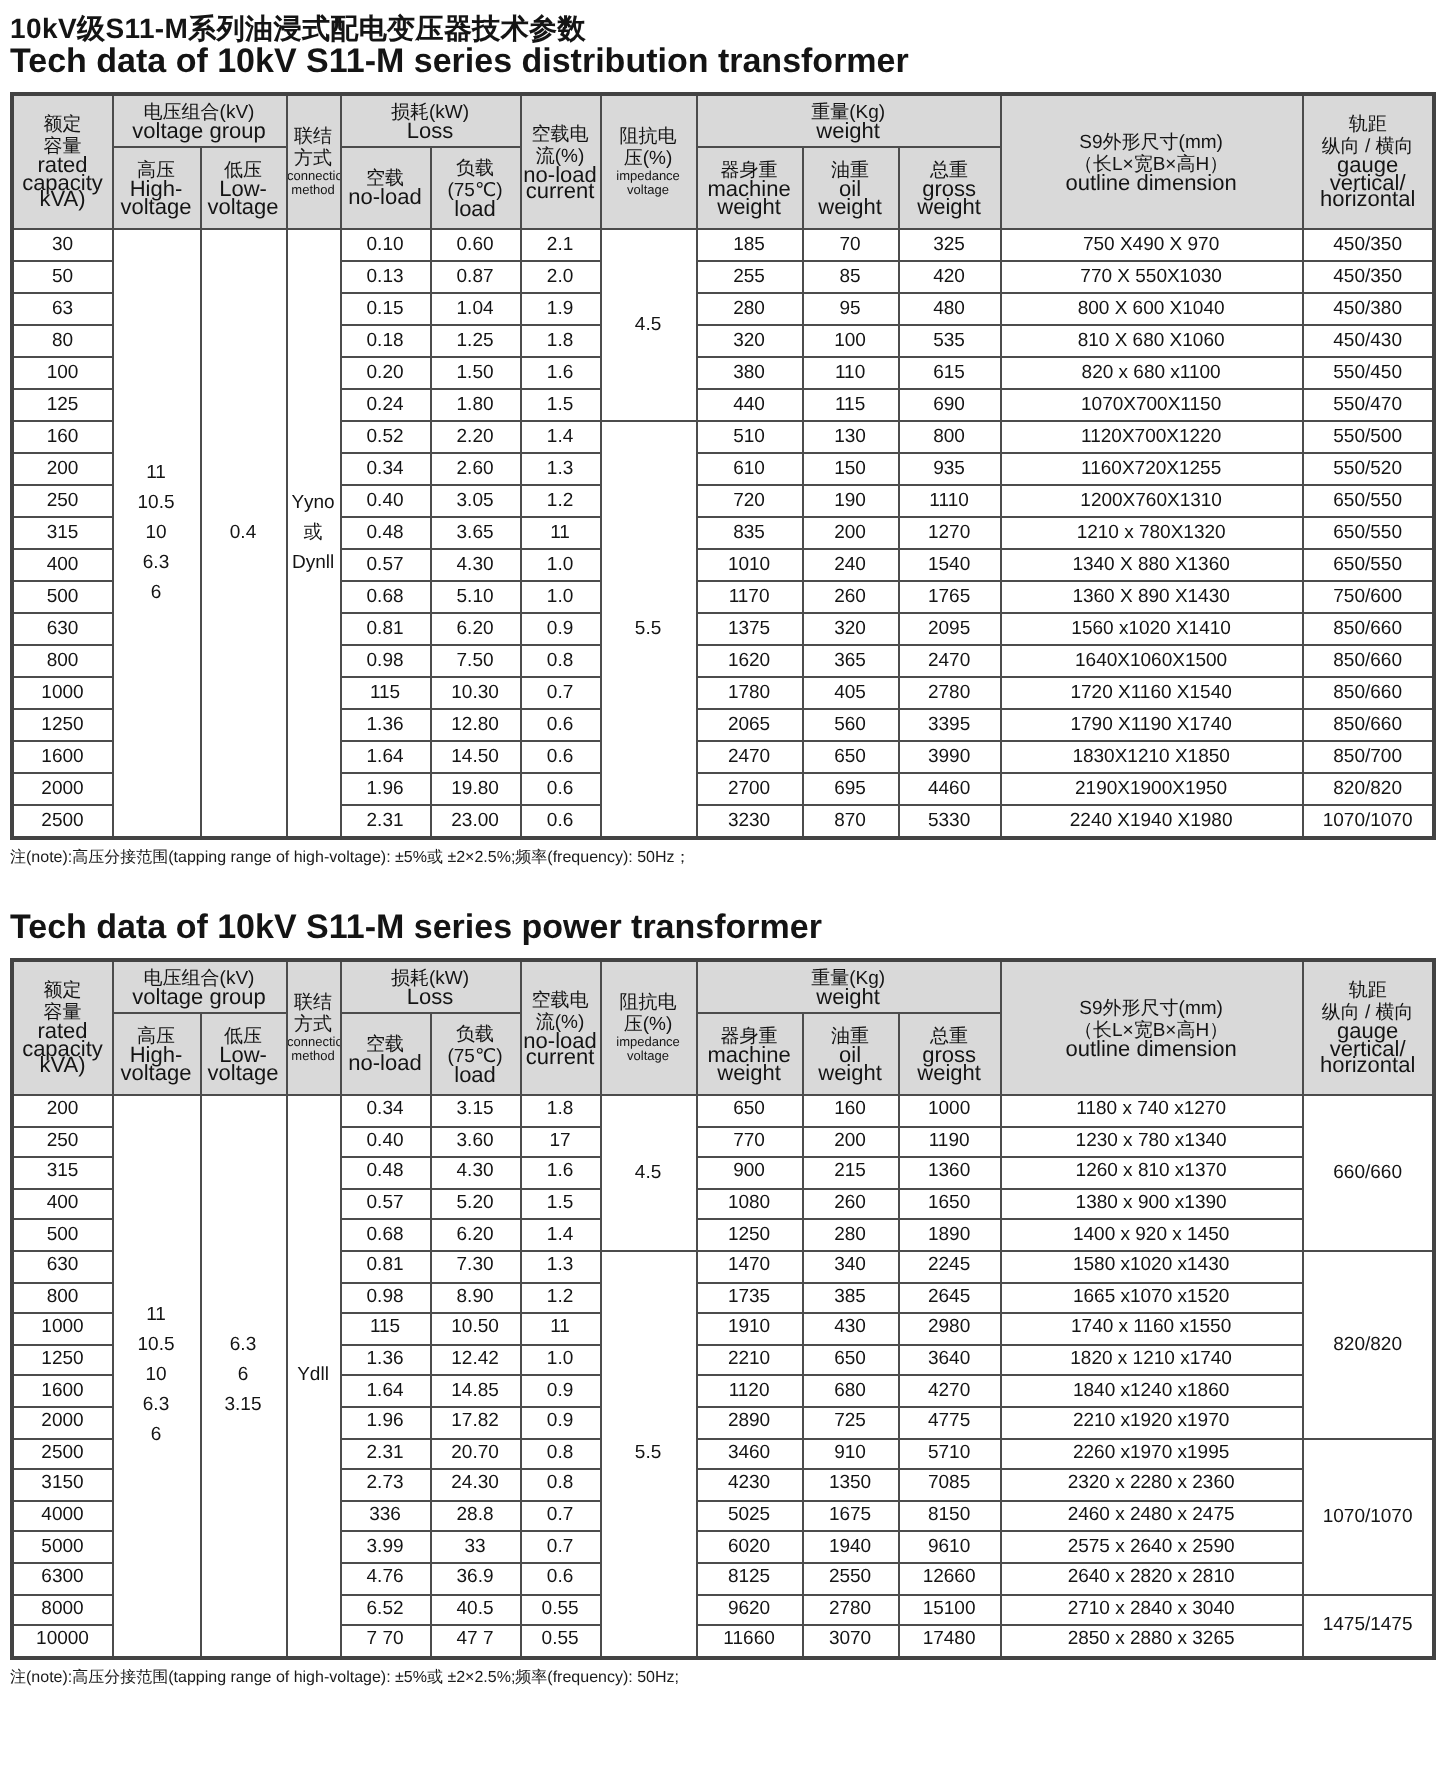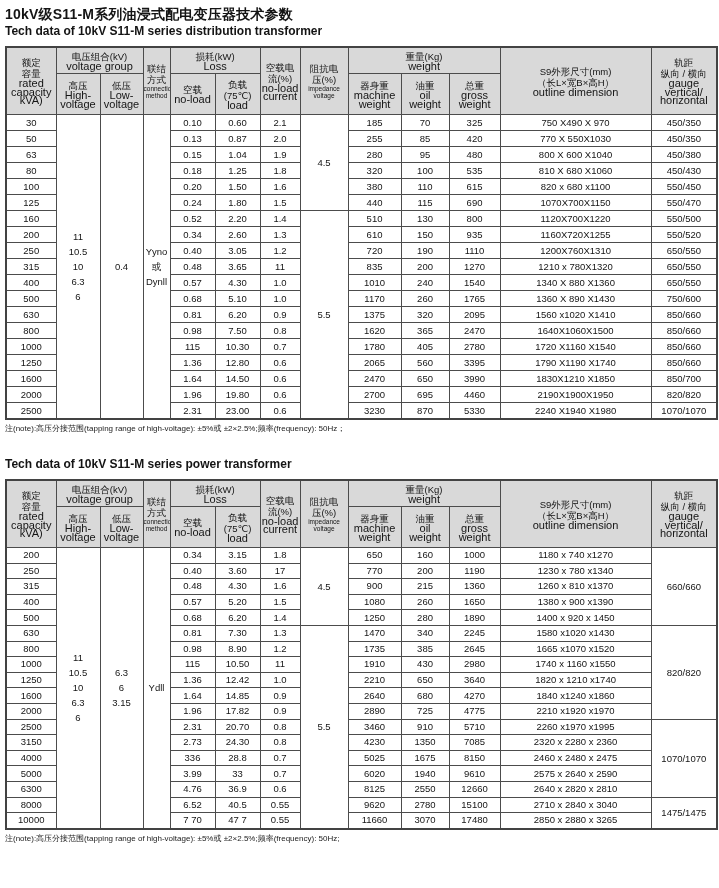--- a/index.html
+++ b/index.html
@@ -1,20 +1,20 @@
 <!DOCTYPE html>
 <html><head>
 <meta charset="utf-8">
 <style>
   html,body{margin:0;padding:0;background:#ffffff;}
   body{width:719px;height:888px;overflow:hidden;color:#141414;
        font-family:"Liberation Sans","DejaVu Sans",sans-serif;}
   .wrap{padding:7px 4px 0 5px;}
   .title-zh{font-size:14px;font-weight:bold;margin:0;line-height:15px;letter-spacing:.2px;}
-  .title-en{font-size:12px;font-weight:bold;margin:1px 0 0 0;line-height:16px;}
+  .title-en{font-size:17px;font-weight:bold;margin:1px 0 0 0;line-height:16px;}
   table.tech{border-collapse:collapse;table-layout:fixed;width:711px;margin-top:7px;
              border:2px solid #434343;padding-left:20px;}
   table.tech th,table.tech td{border:1px solid #4c4c4c;padding:0;text-align:center;
              vertical-align:middle;overflow:hidden;}
   table.tech thead th{background:#d9d9d9;font-weight:normal;}
   thead tr.tier1 th{height:25px;}
   thead tr.tier2 th{height:40px;}
   .zh{font-size:9.5px;line-height:11px;}
   .en{font-size:11px;line-height:8.5px;}
   .en.sm{font-size:6.5px;line-height:7.5px;}
@@ -559,21 +559,21 @@
             <td>2210</td>
             <td>650</td>
             <td>3640</td>
             <td>1820 x 1210 x1740</td>
           </tr>
           <tr>
             <td>1600</td>
             <td>1.64</td>
             <td>14.85</td>
             <td>0.9</td>
-            <td>2640</td>
+            <td>1120</td>
             <td>680</td>
             <td>4270</td>
             <td>1840 x1240 x1860</td>
           </tr>
           <tr>
             <td>2000</td>
             <td>1.96</td>
             <td>17.82</td>
             <td>0.9</td>
             <td>2890</td>

